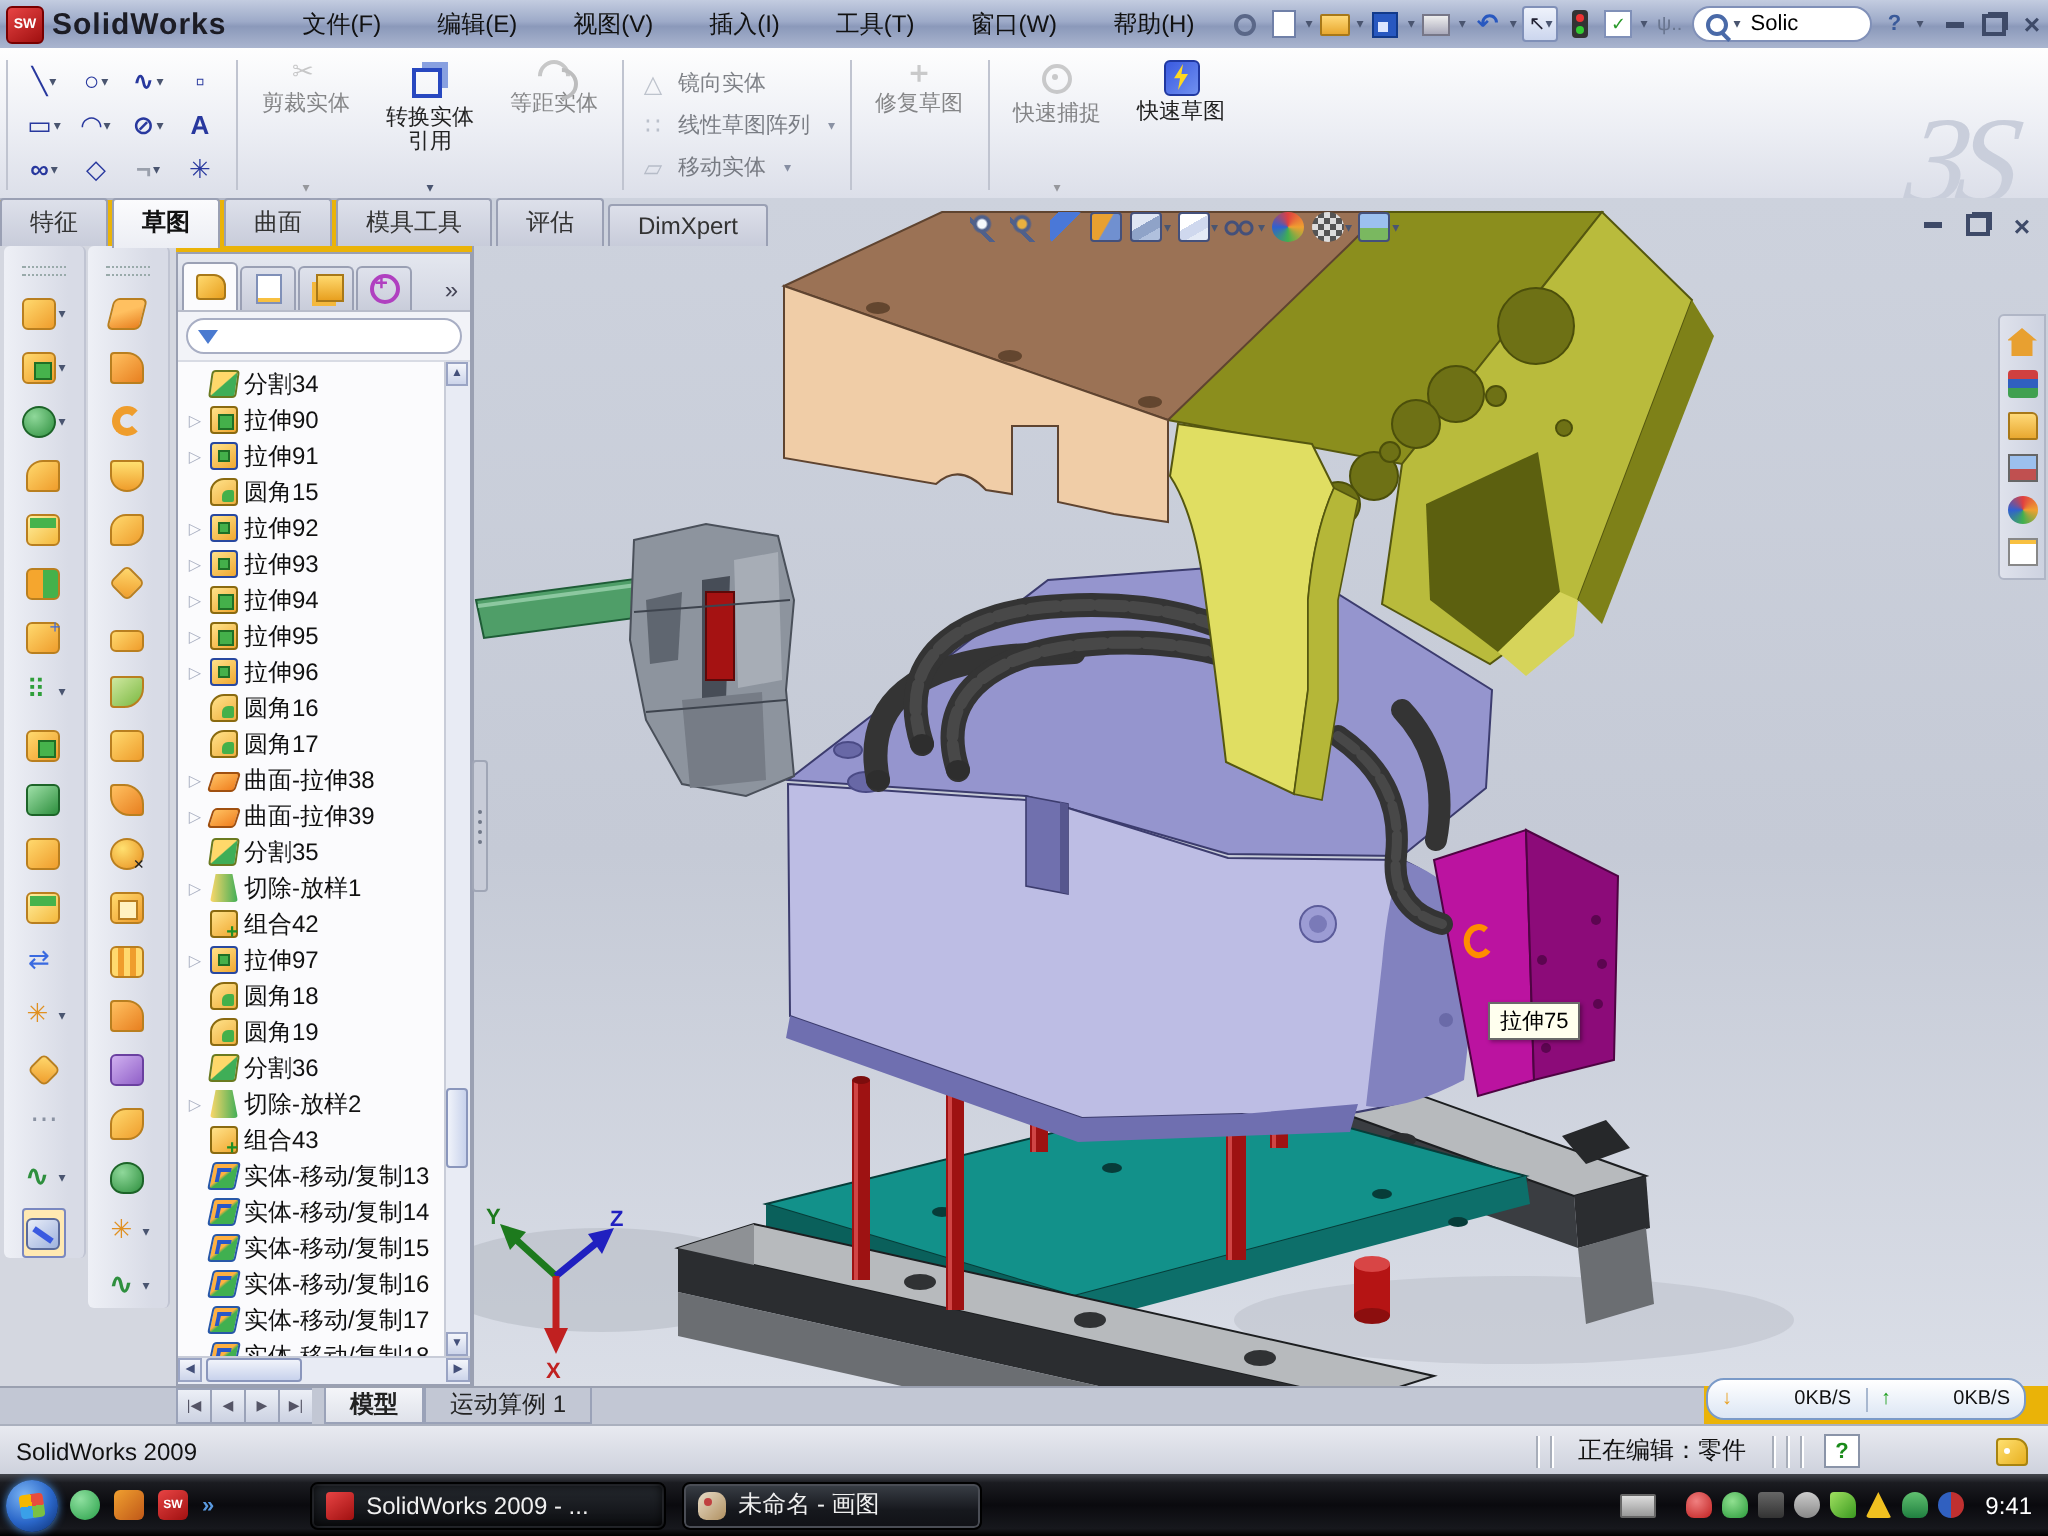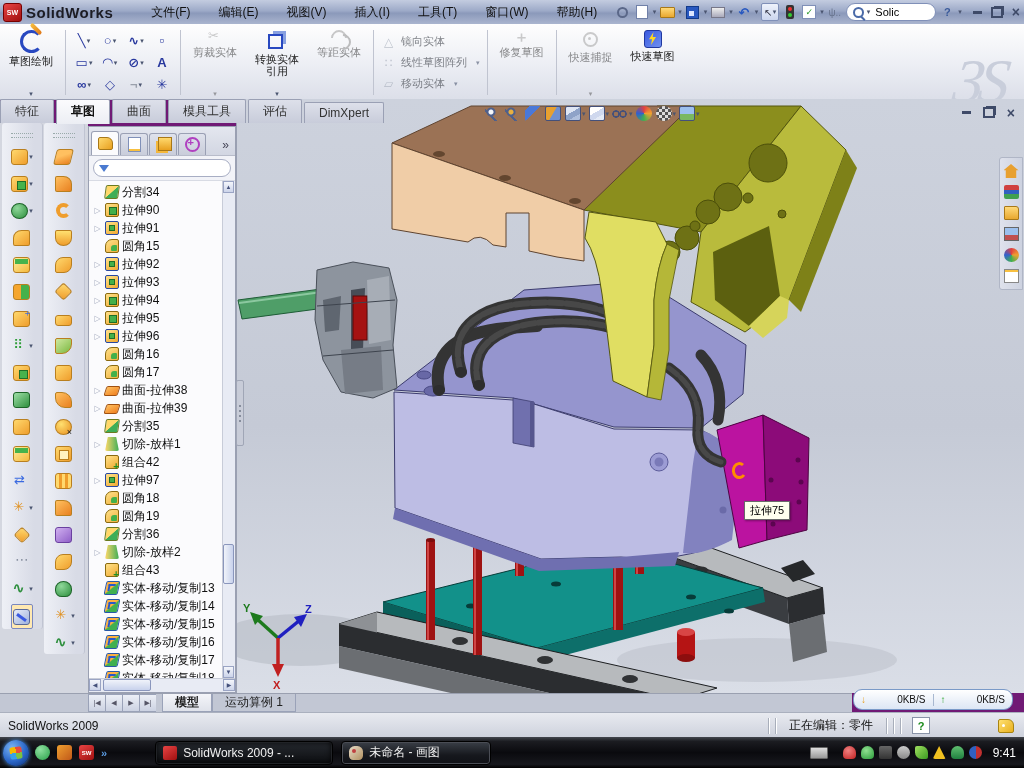--- a/index.html
+++ b/index.html
@@ -1,17 +1,17 @@
 <!DOCTYPE html>
 <html style="--tan_top: #9b7255; --tan_front: #f0cda7; --tan_edge: #5f4430; --olive_top: #8b8e1d; --olive_face: #b9bb3c; --olive_light: #e0de62; --olive_mid: #b5b738; --olive_dark: #5c600f; --olive_edge: #55570f; --peri_top: #9595ce; --peri_front: #bdbde4; --peri_right: #8282bf; --peri_dark: #6f6fb0; --peri_edge: #3c3c6e; --peri_hole: #6868a6; --hose: #343434; --hose_hi: #575757; --mag_front: #bb13a0; --mag_right: #8c0b79; --mag_edge: #4e0442; --teal_top: #12918a; --teal_side: #0a605b; --teal_side2: #0d6f6a; --rail_top: #b7babd; --rail_dark: #2b2d30; --rail_front: #3a3d41; --rail_mid: #6b6e72; --pin_red: #9e1212; --pin_hi: #d04545; --green_bar: #4f9e68; --clamp: #8d949e; --clamp_dark: #474d57; --clamp_red: #a51212; --axis_x: #c02020; --axis_y: #1d7a1d; --axis_z: #2020c0;"><head>
 <meta charset="utf-8">
 <style>
   html,body{margin:0;padding:0;width:1024px;height:768px;overflow:hidden;
     font-family:"Liberation Sans","DejaVu Sans",sans-serif;font-size:12px;}
-  #screen{position:absolute;left:0;top:0;width:1024px;height:768px;background:#701a75;}
+  #screen{position:absolute;left:0;top:0;width:1024px;height:768px;background:#eab308;}
   
   .titlebar{position:absolute;left:0;top:0;width:1024px;height:24px;
     background:linear-gradient(180deg,#c3cce0 0%,#9daac8 45%,#8b99ba 55%,#aab5cf 100%);
     border-bottom:1px solid #6f7c9a;display:flex;align-items:center;}
   .sw-logo{width:17px;height:17px;margin:0 4px 0 3px;border-radius:3px;
     background:linear-gradient(145deg,#e84444,#a01010);border:1px solid #700;
     color:#fff;font-size:7px;font-weight:bold;display:flex;align-items:center;justify-content:center;}
   .app-title{font-size:15px;font-weight:bold;color:#1c1c24;letter-spacing:.5px;margin-right:26px;}
   .menubar{display:flex;gap:4px;}
   .menu-item{padding:3px 12px;color:#111;cursor:default;}
@@ -346,25 +346,20 @@
         <span class="dd">▾</span>
       <span class="win-glyphs">
         <span class="g-min"></span>
         <span class="g-restore"></span>
         <span class="g-close">×</span>
       </span>
     </div>
   </div>
 
   <div class="cmdbar">
-    <div class="cmd-btn">
-      <span class="ic-sketch"></span>
-      <span class="cmd-label">草图绘制</span>
-      <span class="dd">▾</span>
-    </div>
     <div class="vsep"></div>
     <div class="ent-grid">
 
         <span class="ent has-arrow">
           <span>╲</span>
           <span class="dd">▾</span>
         </span>
 
         <span class="ent has-arrow">
           <span>○</span>

